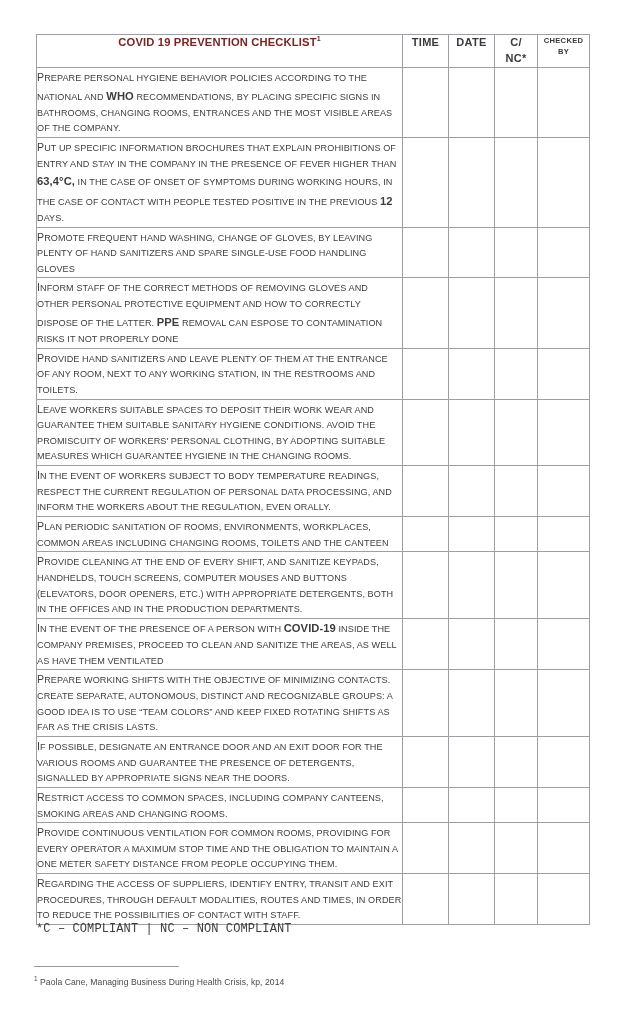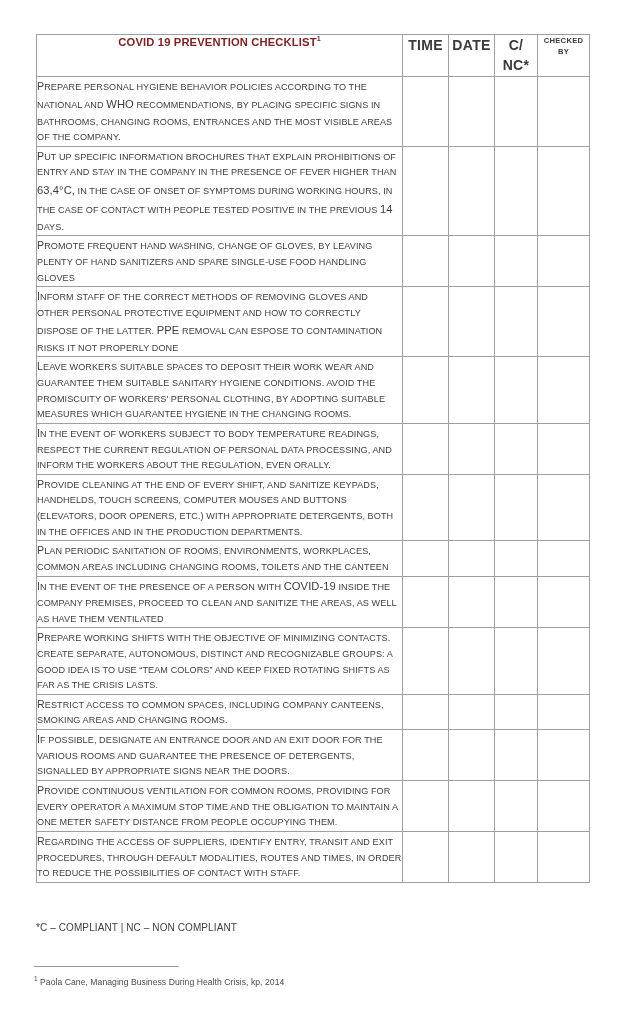--- a/index.html
+++ b/index.html
@@ -70,52 +70,54 @@
     vertical-align: middle;
     color: #3a3a3a;
     font-size: 7.6px;
     font-weight: bold;
     letter-spacing: 0.3px;
     text-transform: uppercase;
     padding: 6px 2px;
     line-height: 1.45;
   }
   .hdr-col .big {
-    font-size: 14px;
+    font-size: 11px;
   }
 
   
   .task-cell {
     padding: 5px 6px 6px 7px;
     font-size: 9.1px;
     line-height: 1.72;
     color: #3d3d3d;
     letter-spacing: 0.08px;
     text-transform: uppercase;
   }
   .task-cell .lead {
     font-size: 10.6px;
   }
   .task-cell .big {
     font-size: 11.2px;
     text-transform: none;
+    font-weight: bold;
   }
   .mark-cell {
     background: #ffffff;
   }
 
   
   .legend {
     position: absolute;
     left: 36px;
     top: 922px;
-    font-size: 10px;
+    font-size: 12px;
     color: #3d3d3d;
     letter-spacing: 0.1px;
     text-transform: uppercase;
+    font-family: Liberation Mono, monospace;
   }
 
   
   .footnote-rule {
     position: absolute;
     left: 34px;
     top: 966px;
     width: 145px;
     height: 1px;
     background: #9a9a9a;
@@ -157,91 +159,98 @@
     </thead>
     <tbody id="checklist-body">
         <tr>
           <td class="task-cell"><span class="lead">P</span>repare personal hygiene behavior policies according to the national and <span class="big">WHO</span> recommendations, by placing specific signs in bathrooms, changing rooms, entrances and the most visible areas of the company.</td>
           <td class="mark-cell"></td>
           <td class="mark-cell"></td>
           <td class="mark-cell"></td>
           <td class="mark-cell"></td>
         </tr>
         <tr>
-          <td class="task-cell"><span class="lead">P</span>ut up specific information brochures that explain prohibitions of entry and stay in the company in the presence of fever higher than <span class="big">63,4°C,</span> in the case of onset of symptoms during working hours, in the case of contact with people tested positive in the previous <span class="big">14</span> days.</td>
+          <td class="task-cell"><span class="lead">P</span>ut up specific information brochures that explain prohibitions of entry and stay in the company in the presence of fever higher than <span class="big">63,4°C,</span> in the case of onset of symptoms during working hours, in the case of contact with people tested positive in the previous <span class="big">12</span> days.</td>
           <td class="mark-cell"></td>
           <td class="mark-cell"></td>
           <td class="mark-cell"></td>
           <td class="mark-cell"></td>
         </tr>
         <tr>
           <td class="task-cell"><span class="lead">P</span>romote frequent hand washing, change of gloves, by leaving plenty of hand sanitizers and spare single-use food handling gloves</td>
           <td class="mark-cell"></td>
           <td class="mark-cell"></td>
           <td class="mark-cell"></td>
           <td class="mark-cell"></td>
         </tr>
         <tr>
           <td class="task-cell"><span class="lead">I</span>nform staff of the correct methods of removing gloves and other personal protective equipment and how to correctly dispose of the latter. <span class="big">PPE</span> removal can espose to contamination risks it not properly done</td>
           <td class="mark-cell"></td>
           <td class="mark-cell"></td>
           <td class="mark-cell"></td>
           <td class="mark-cell"></td>
         </tr>
         <tr>
+          <td class="task-cell"><span class="lead">P</span>rovide hand sanitizers and leave plenty of them at the entrance of any room, next to any working station, in the restrooms and toilets.</td>
+          <td class="mark-cell"></td>
+          <td class="mark-cell"></td>
+          <td class="mark-cell"></td>
+          <td class="mark-cell"></td>
+        </tr>
+        <tr>
           <td class="task-cell"><span class="lead">L</span>eave workers suitable spaces to deposit their work wear and guarantee them suitable sanitary hygiene conditions. Avoid the promiscuity of workers' personal clothing, by adopting suitable measures which guarantee hygiene in the changing rooms.</td>
           <td class="mark-cell"></td>
           <td class="mark-cell"></td>
           <td class="mark-cell"></td>
           <td class="mark-cell"></td>
         </tr>
         <tr>
           <td class="task-cell"><span class="lead">I</span>n the event of workers subject to body temperature readings, respect the current regulation of personal data processing, and inform the workers about the regulation, even orally.</td>
           <td class="mark-cell"></td>
           <td class="mark-cell"></td>
           <td class="mark-cell"></td>
           <td class="mark-cell"></td>
         </tr>
         <tr>
+          <td class="task-cell"><span class="lead">P</span>lan periodic sanitation of rooms, environments, workplaces, common areas including changing rooms, toilets and the canteen</td>
+          <td class="mark-cell"></td>
+          <td class="mark-cell"></td>
+          <td class="mark-cell"></td>
+          <td class="mark-cell"></td>
+        </tr>
+        <tr>
           <td class="task-cell"><span class="lead">P</span>rovide cleaning at the end of every shift, and sanitize keypads, handhelds, touch screens, computer mouses and buttons (elevators, door openers, etc.) with appropriate detergents, both in the offices and in the production departments.</td>
           <td class="mark-cell"></td>
           <td class="mark-cell"></td>
           <td class="mark-cell"></td>
           <td class="mark-cell"></td>
         </tr>
         <tr>
-          <td class="task-cell"><span class="lead">P</span>lan periodic sanitation of rooms, environments, workplaces, common areas including changing rooms, toilets and the canteen</td>
-          <td class="mark-cell"></td>
-          <td class="mark-cell"></td>
-          <td class="mark-cell"></td>
-          <td class="mark-cell"></td>
-        </tr>
-        <tr>
           <td class="task-cell"><span class="lead">I</span>n the event of the presence of a person with <span class="big">COVID-19</span> inside the company premises, proceed to clean and sanitize the areas, as well as have them ventilated</td>
           <td class="mark-cell"></td>
           <td class="mark-cell"></td>
           <td class="mark-cell"></td>
           <td class="mark-cell"></td>
         </tr>
         <tr>
           <td class="task-cell"><span class="lead">P</span>repare working shifts with the objective of minimizing contacts. Create separate, autonomous, distinct and recognizable groups: a good idea is to use “team colors” and keep fixed rotating shifts as far as the crisis lasts.</td>
           <td class="mark-cell"></td>
           <td class="mark-cell"></td>
           <td class="mark-cell"></td>
           <td class="mark-cell"></td>
         </tr>
         <tr>
+          <td class="task-cell"><span class="lead">I</span>f possible, designate an entrance door and an exit door for the various rooms and guarantee the presence of detergents, signalled by appropriate signs near the doors.</td>
+          <td class="mark-cell"></td>
+          <td class="mark-cell"></td>
+          <td class="mark-cell"></td>
+          <td class="mark-cell"></td>
+        </tr>
+        <tr>
           <td class="task-cell"><span class="lead">R</span>estrict access to common spaces, including company canteens, smoking areas and changing rooms.</td>
-          <td class="mark-cell"></td>
-          <td class="mark-cell"></td>
-          <td class="mark-cell"></td>
-          <td class="mark-cell"></td>
-        </tr>
-        <tr>
-          <td class="task-cell"><span class="lead">I</span>f possible, designate an entrance door and an exit door for the various rooms and guarantee the presence of detergents, signalled by appropriate signs near the doors.</td>
           <td class="mark-cell"></td>
           <td class="mark-cell"></td>
           <td class="mark-cell"></td>
           <td class="mark-cell"></td>
         </tr>
         <tr>
           <td class="task-cell"><span class="lead">P</span>rovide continuous ventilation for common rooms, providing for every operator a maximum stop time and the obligation to maintain a one meter safety distance from people occupying them.</td>
           <td class="mark-cell"></td>
           <td class="mark-cell"></td>
           <td class="mark-cell"></td>

